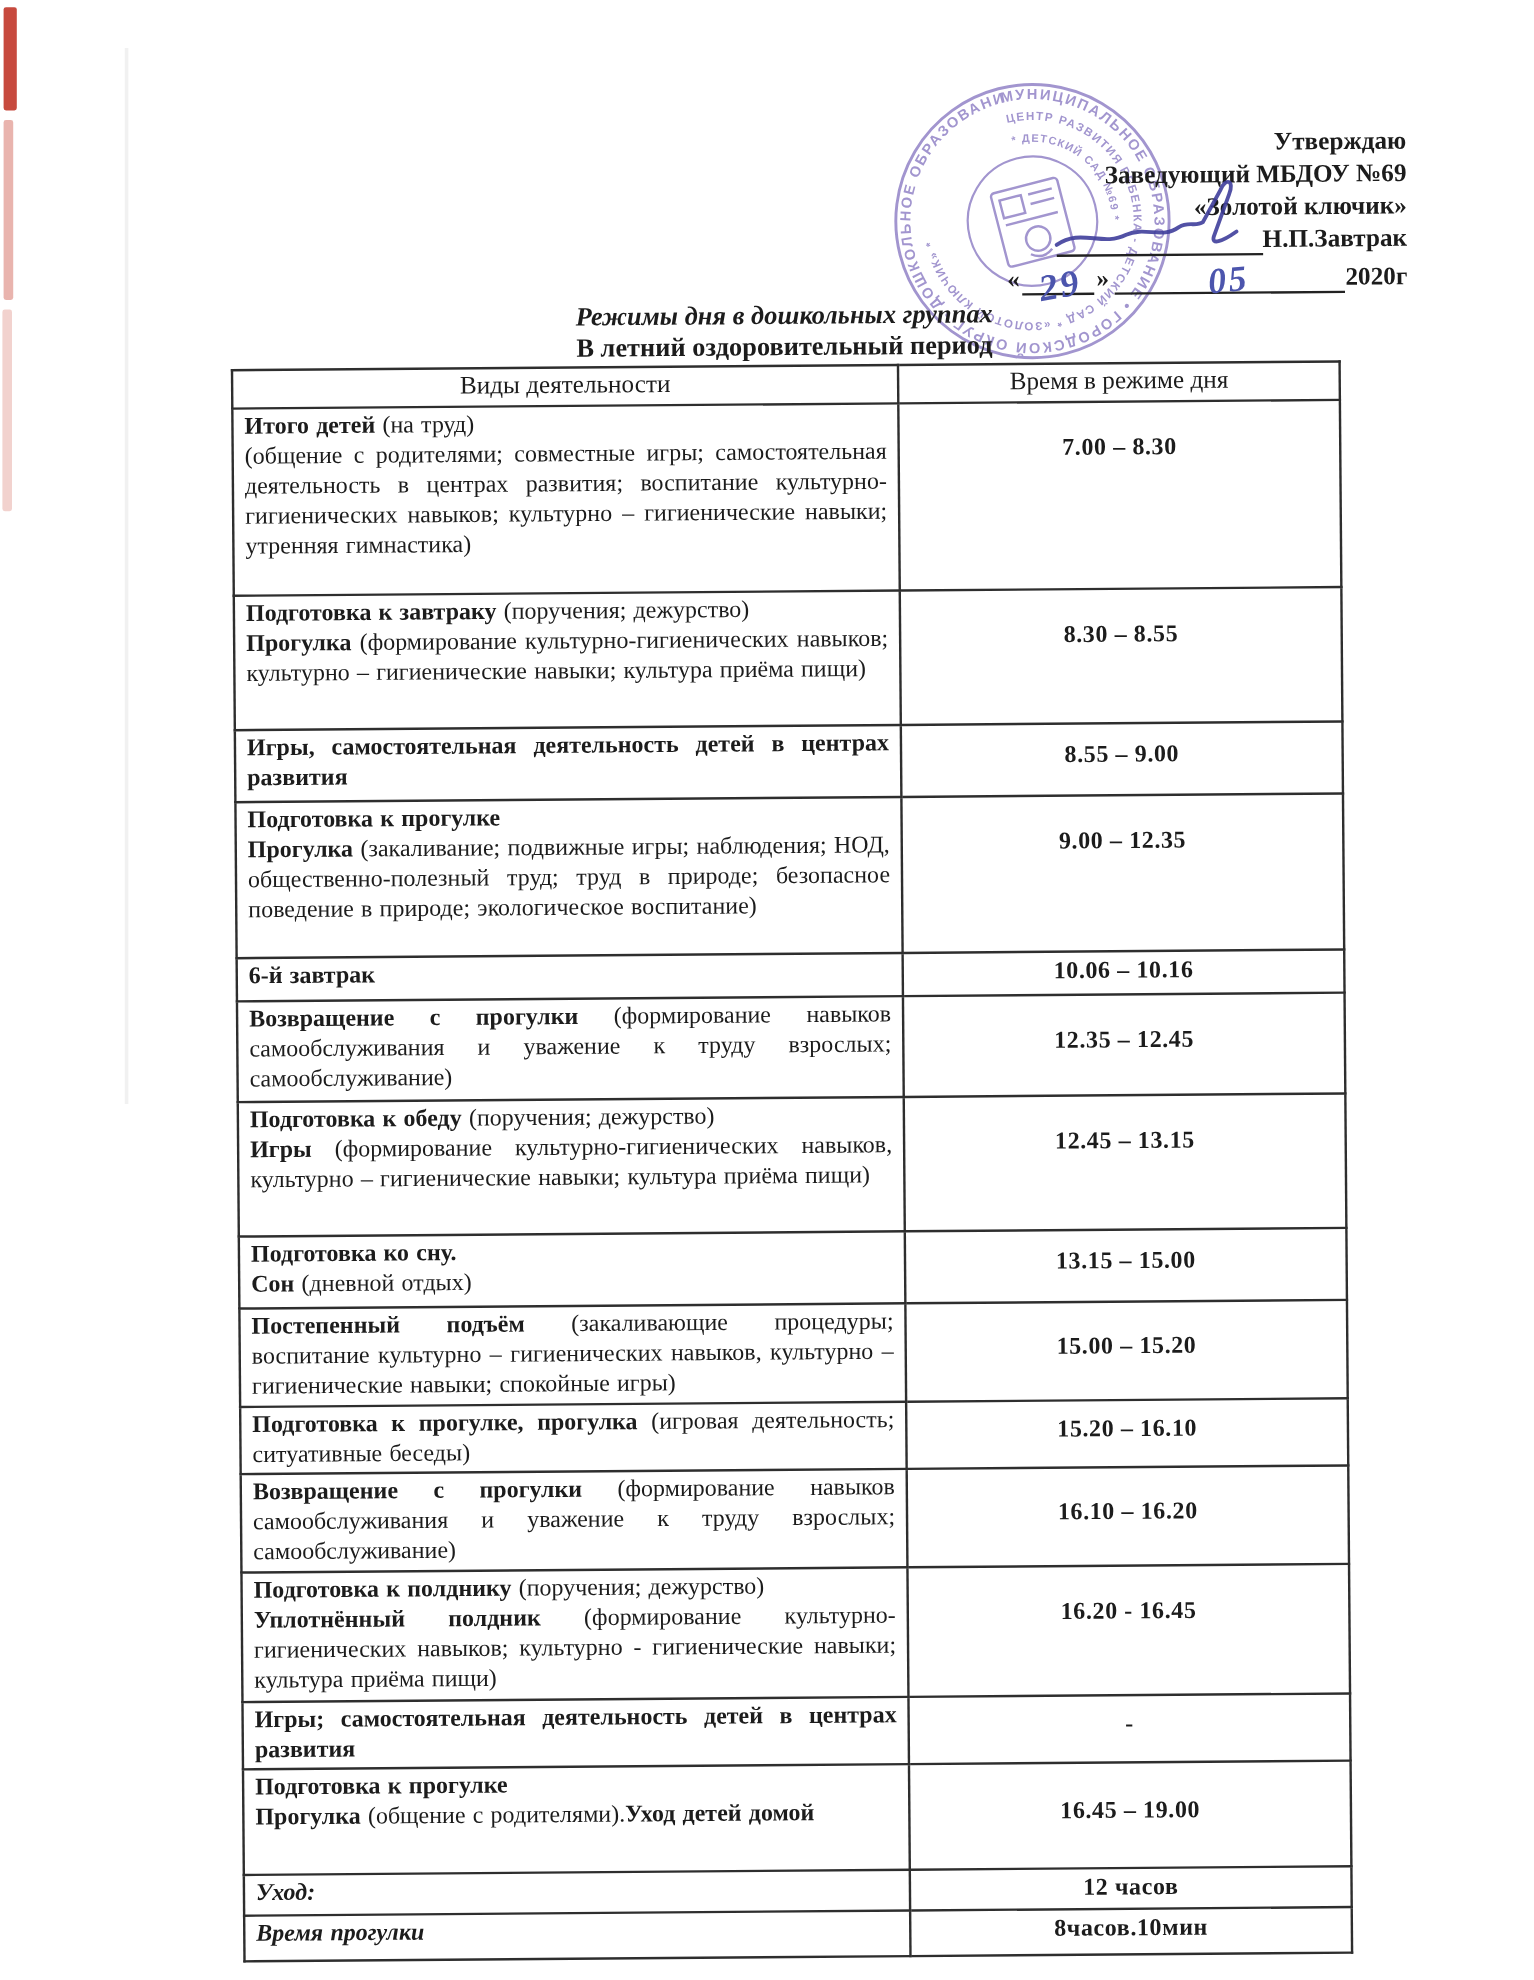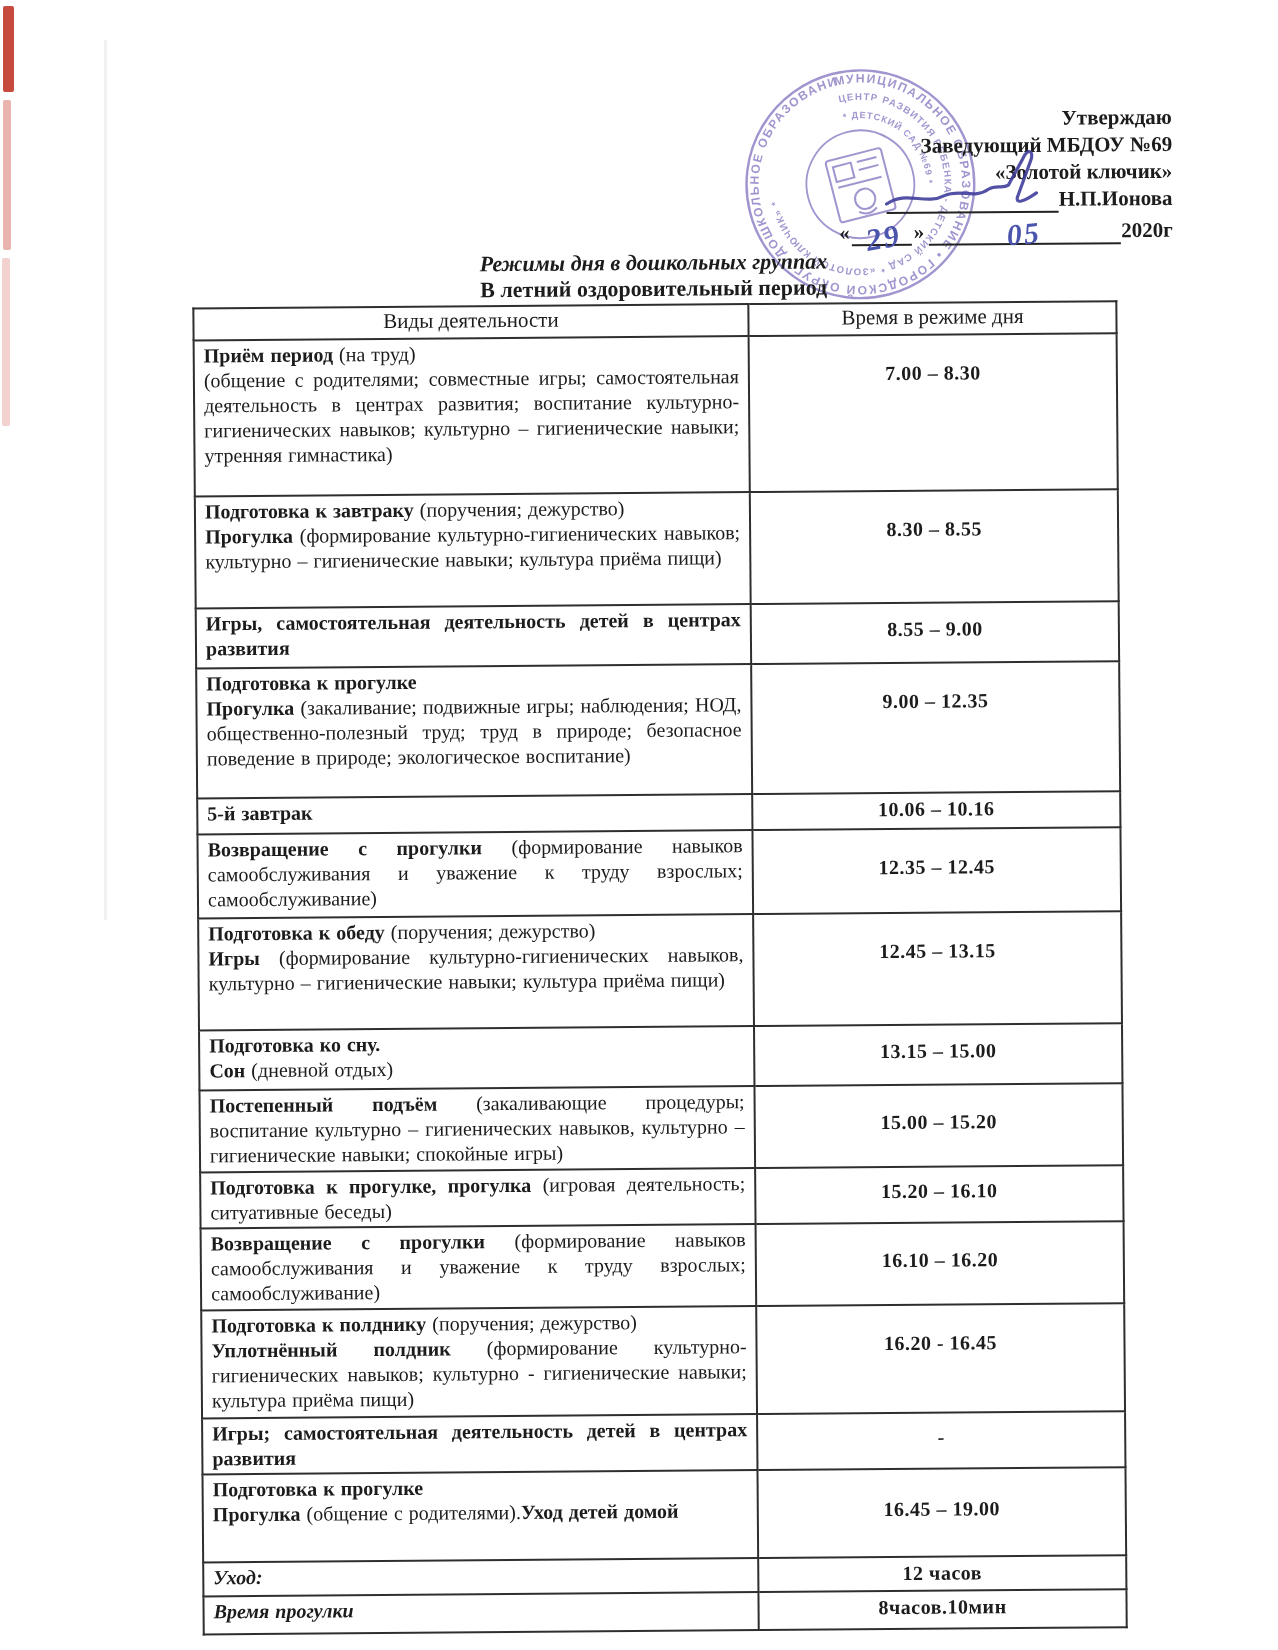--- a/index.html
+++ b/index.html
@@ -108,21 +108,21 @@
     <div class="approval">
       <div class="row">Утверждаю</div>
       <div class="row">Заведующий МБДОУ №69</div>
       <div class="row">«Золотой ключик»</div>
       <div class="sigrow">
         <span class="useg sig">
           <svg class="sig-svg" width="205" height="70">
             <path d="M8,56 C28,42 46,58 66,48 C82,41 96,52 110,42 C118,37 124,42 130,38 L145,11 C149,1 157,3 152,15 L139,50 C137,57 145,55 158,46" fill="none" stroke="#3f3e9b" stroke-width="3.2" stroke-linecap="round" opacity="0.9"></path>
           </svg>
         </span>
-        <span>Н.П.Ионова</span>
+        <span>Н.П.Завтрак</span>
       </div>
       <div class="daterow">
         <span>«</span>
         <span class="useg day">
           <span class="hand">29</span>
         </span>
         <span>»</span>
         <span class="useg month">
           <span class="hand m">05</span>
         </span>
@@ -143,21 +143,21 @@
           </colgroup>
         <thead>
           <tr>
             <th>Виды деятельности</th>
             <th>Время в режиме дня</th>
           </tr>
         </thead>
         <tbody>
             <tr>
               <td class="act" style="height: 150px;">
-                <div class="para"><span class="b">Приём период</span><span> (на труд)</span></div>
+                <div class="para"><span class="b">Итого детей</span><span> (на труд)</span></div>
                 <div class="para"><span>(общение с родителями; совместные игры; самостоятельная деятельность в центрах развития; воспитание культурно-гигиенических навыков; культурно – гигиенические навыки; утренняя гимнастика)</span></div>
               </td>
               <td class="time" style="padding-top: 26px;">7.00 – 8.30</td>
             </tr>
             <tr>
               <td class="act" style="height: 106px;">
                 <div class="para"><span class="b">Подготовка к завтраку</span><span> (поручения; дежурство)</span></div>
                 <div class="para"><span class="b">Прогулка</span><span> (формирование культурно-гигиенических навыков; культурно – гигиенические навыки; культура приёма пищи)</span></div>
               </td>
               <td class="time" style="padding-top: 26px;">8.30 – 8.55</td>
@@ -170,21 +170,21 @@
             </tr>
             <tr>
               <td class="act" style="height: 124px;">
                 <div class="para"><span class="b">Подготовка к прогулке</span></div>
                 <div class="para"><span class="b">Прогулка</span><span> (закаливание; подвижные игры; наблюдения; НОД, общественно-полезный труд; труд в природе; безопасное поведение в природе; экологическое воспитание)</span></div>
               </td>
               <td class="time" style="padding-top: 26px;">9.00 – 12.35</td>
             </tr>
             <tr>
               <td class="act" style="height: 30px;">
-                <div class="para"><span class="b">5-й завтрак</span></div>
+                <div class="para"><span class="b">6-й завтрак</span></div>
               </td>
               <td class="time" style="padding-top: 4px;">10.06 – 10.16</td>
             </tr>
             <tr>
               <td class="act" style="height: 78px;">
                 <div class="para"><span class="b">Возвращение с прогулки</span><span> (формирование навыков самообслуживания и уважение к труду взрослых; самообслуживание)</span></div>
               </td>
               <td class="time" style="padding-top: 26px;">12.35 – 12.45</td>
             </tr>
             <tr>

